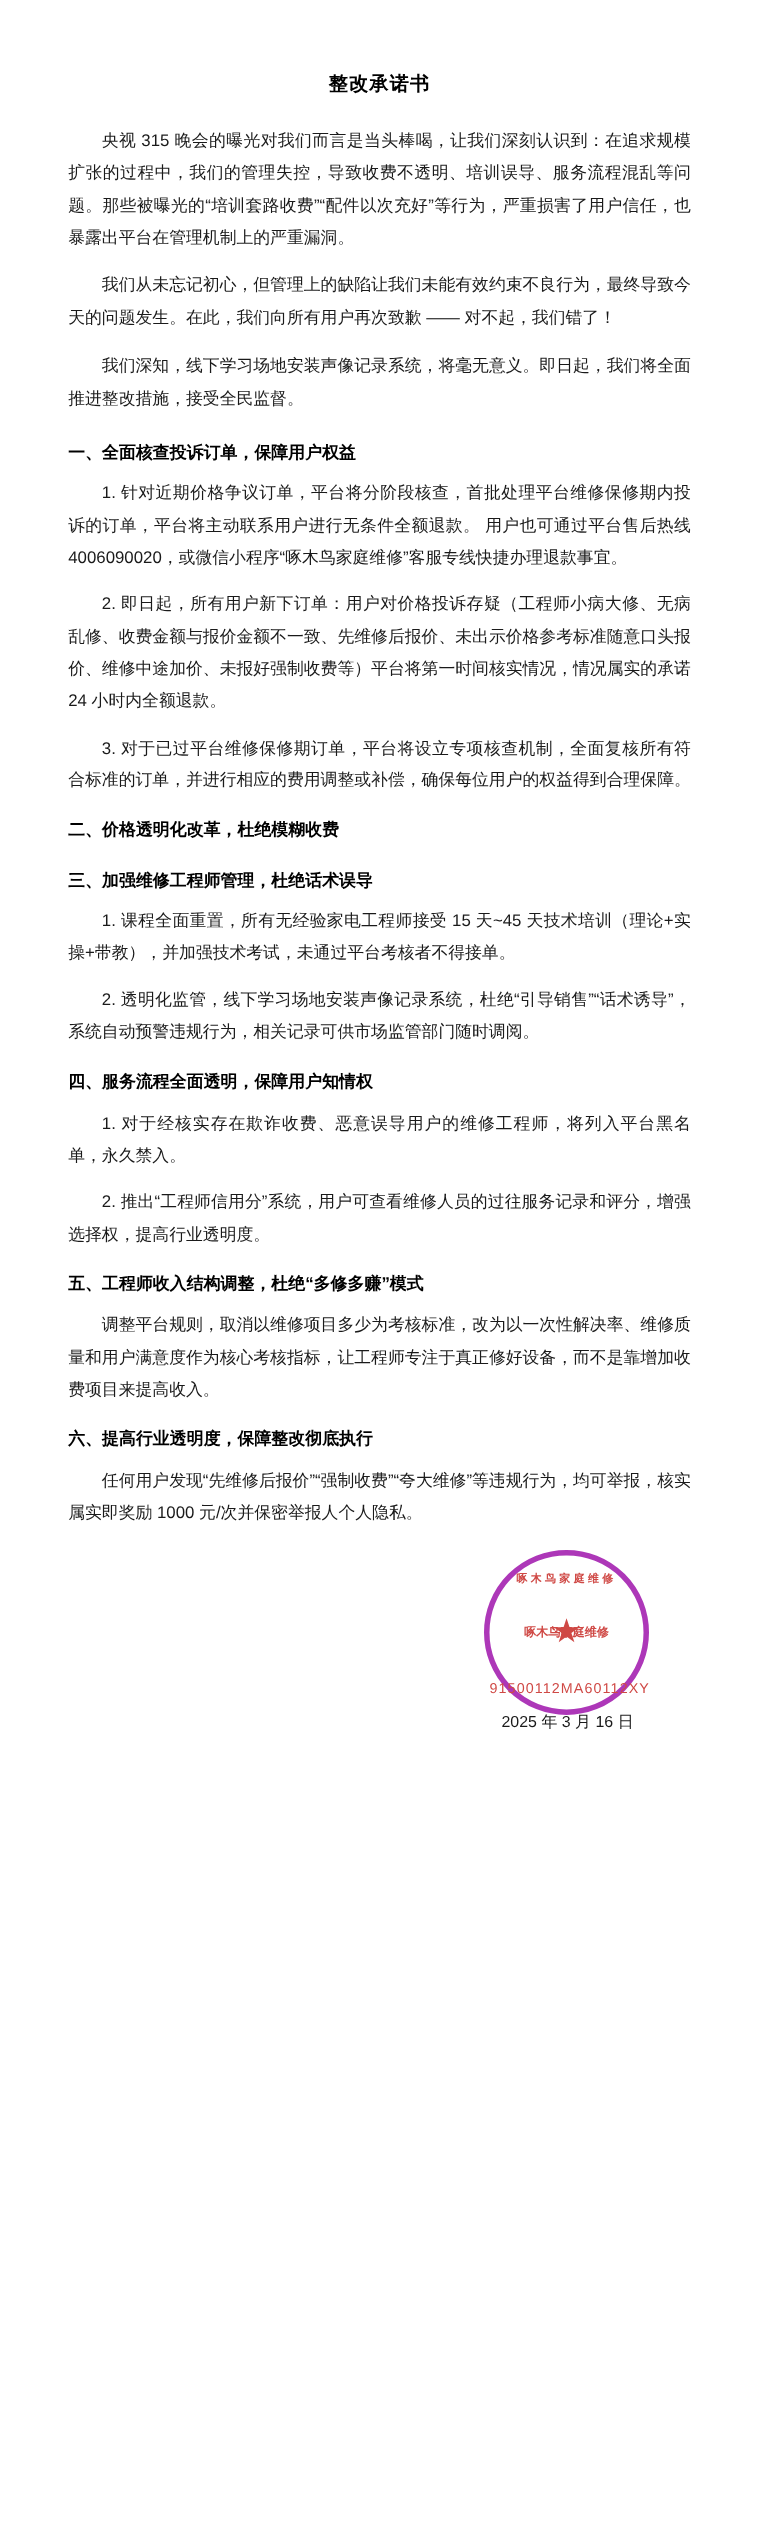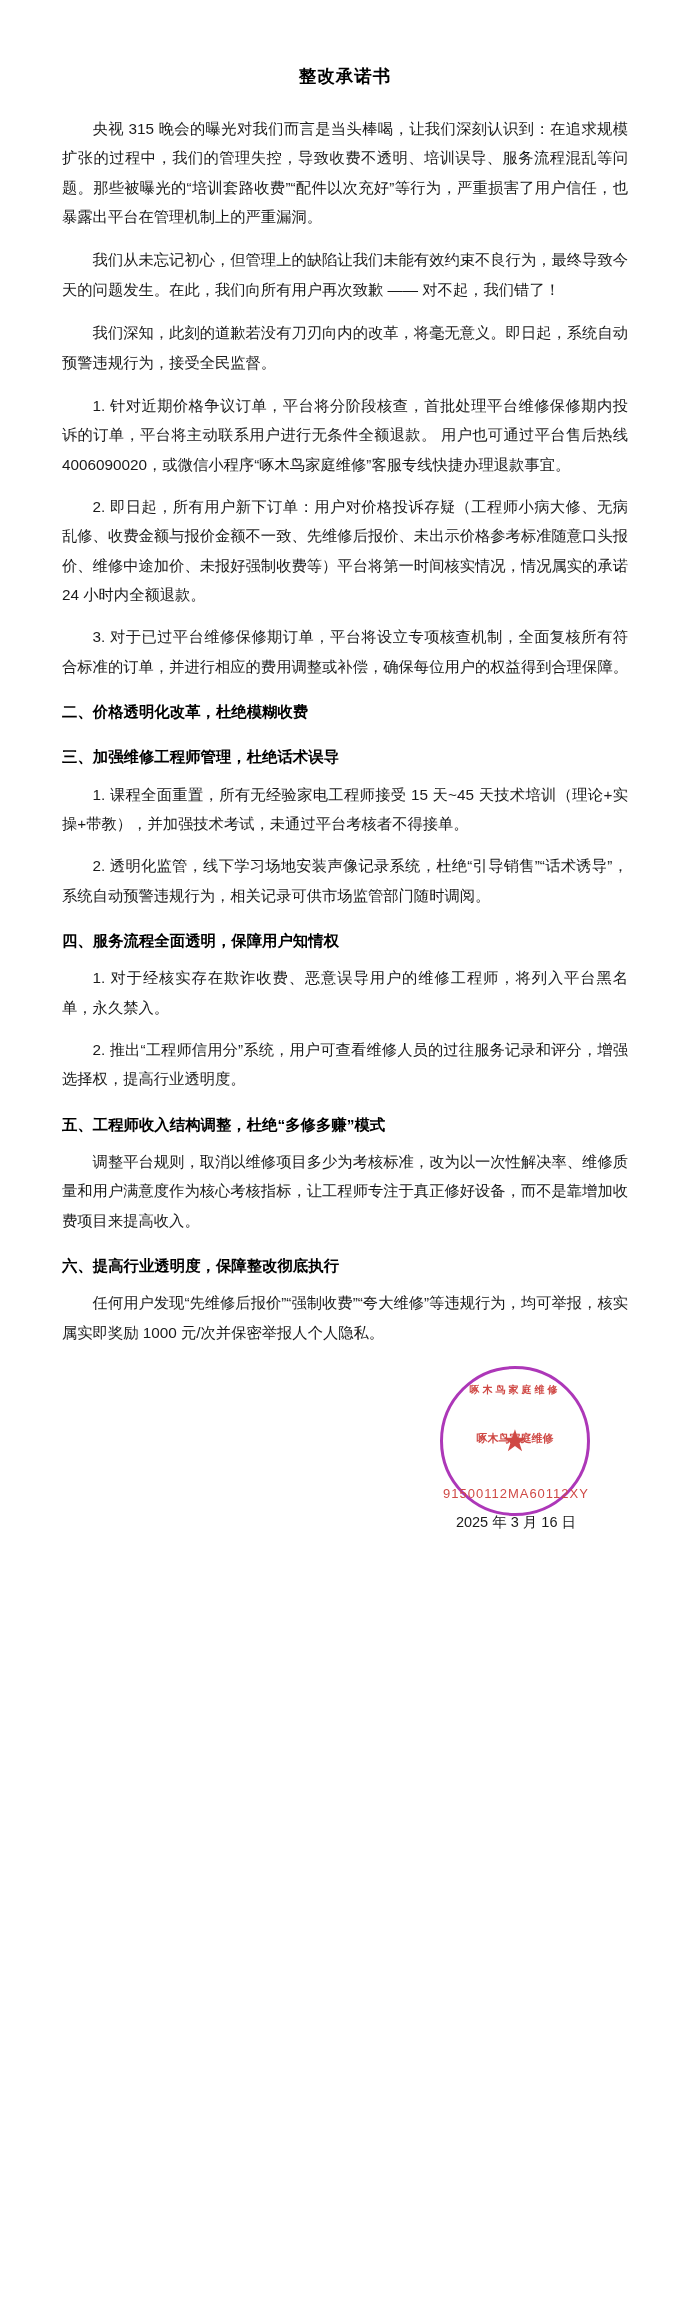--- a/index.html
+++ b/index.html
@@ -66,21 +66,21 @@
     position: relative;
     height: 190px;
     margin-top: 10px;
   }
   .stamp {
     position: absolute;
     right: 38px;
     top: 6px;
     width: 150px;
     height: 150px;
-    border: 3px solid #a21caf;
+    border: 5px solid #a21caf;
     border-radius: 50%;
     opacity: 0.88;
     box-sizing: border-box;
   }
   .stamp-inner {
     position: absolute;
     inset: 0;
     border-radius: 50%;
   }
   .stamp-top-text {
@@ -133,22 +133,23 @@
 </style>
 </head>
 <body>
 
 <div class="page">
 
   <div class="doc-title">整改承诺书</div>
 
   <p class="para">央视 315 晚会的曝光对我们而言是当头棒喝，让我们深刻认识到：在追求规模扩张的过程中，我们的管理失控，导致收费不透明、培训误导、服务流程混乱等问题。那些被曝光的“培训套路收费”“配件以次充好”等行为，严重损害了用户信任，也暴露出平台在管理机制上的严重漏洞。</p>
   <p class="para">我们从未忘记初心，但管理上的缺陷让我们未能有效约束不良行为，最终导致今天的问题发生。在此，我们向所有用户再次致歉 —— 对不起，我们错了！</p>
-  <p class="para">我们深知，此刻的道歉若没有刀刃向内的改革，将毫无意义。即日起，系统自动预警违规行为，接受全民监督。</p>
+  <p class="para">我们深知，线下学习场地安装声像记录系统，将毫无意义。即日起，我们将全面推进整改措施，接受全民监督。</p>
 
+  <h2 class="section">一、全面核查投诉订单，保障用户权益</h2>
   <ol class="items">
     <li>1. 针对近期价格争议订单，平台将分阶段核查，首批处理平台维修保修期内投诉的订单，平台将主动联系用户进行无条件全额退款。 用户也可通过平台售后热线 4006090020，或微信小程序“啄木鸟家庭维修”客服专线快捷办理退款事宜。</li>
     <li>2. 即日起，所有用户新下订单：用户对价格投诉存疑（工程师小病大修、无病乱修、收费金额与报价金额不一致、先维修后报价、未出示价格参考标准随意口头报价、维修中途加价、未报好强制收费等）平台将第一时间核实情况，情况属实的承诺 24 小时内全额退款。</li>
     <li>3. 对于已过平台维修保修期订单，平台将设立专项核查机制，全面复核所有符合标准的订单，并进行相应的费用调整或补偿，确保每位用户的权益得到合理保障。</li>
   </ol>
 
   <h2 class="section tight">二、价格透明化改革，杜绝模糊收费</h2>
 
   <h2 class="section tight">三、加强维修工程师管理，杜绝话术误导</h2>
   <ol class="items">

